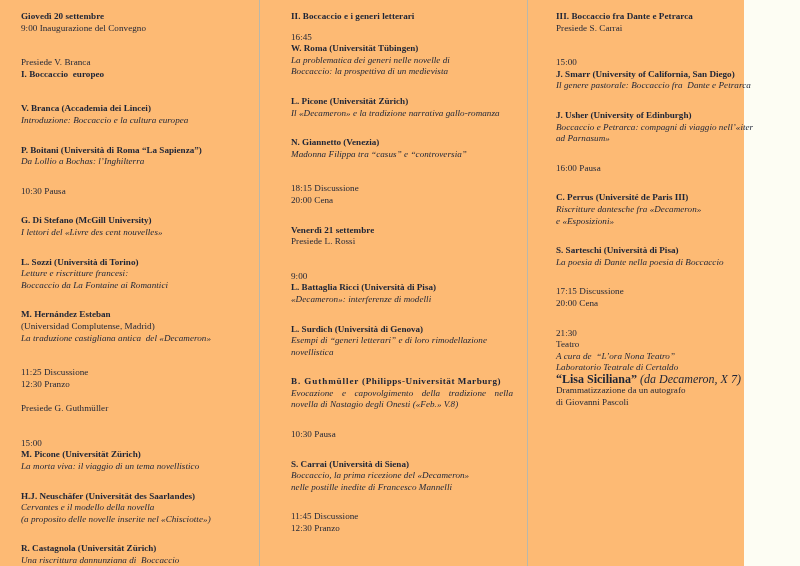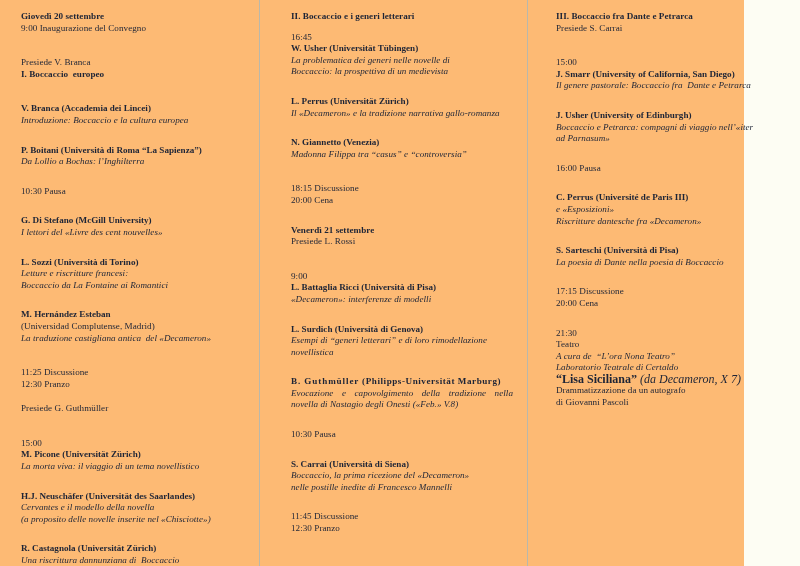--- a/index.html
+++ b/index.html
@@ -172,28 +172,28 @@
 
     <div class="col col-2">
 
       <div class="block">
         <div class="ln b">II. Boccaccio e i generi letterari</div>
       </div>
       <div class="gap-s"></div>
 
       <div class="block">
         <div class="ln plain">16:45</div>
-        <div class="spk"><span class="nm">W. Usher</span><span class="aff"> (Universität Tübingen)</span></div>
+        <div class="spk"><span class="nm">W. Roma</span><span class="aff"> (Universität Tübingen)</span></div>
         <div class="ln i">La problematica dei generi nelle novelle di</div>
         <div class="ln i">Boccaccio: la prospettiva di un medievista</div>
       </div>
       <div class="gap-l"></div>
 
       <div class="block">
-        <div class="spk"><span class="nm">L. Perrus</span><span class="aff"> (Universität Zürich)</span></div>
+        <div class="spk"><span class="nm">L. Picone</span><span class="aff"> (Universität Zürich)</span></div>
         <div class="ln i">Il «Decameron» e la tradizione narrativa gallo-romanza</div>
       </div>
       <div class="gap-l"></div>
 
       <div class="block">
         <div class="spk"><span class="nm">N. Giannetto</span><span class="aff"> (Venezia)</span></div>
         <div class="ln i">Madonna Filippa tra “casus” e “controversia”</div>
       </div>
       <div class="gap-xl"></div>
 
@@ -273,22 +273,22 @@
       </div>
       <div class="gap-l"></div>
 
       <div class="block">
         <div class="ln plain">16:00 Pausa</div>
       </div>
       <div class="gap-l"></div>
 
       <div class="block">
         <div class="spk"><span class="nm">C. Perrus</span><span class="aff"> (Université de Paris III)</span></div>
+        <div class="ln i">Riscritture dantesche fra «Decameron»</div>
         <div class="ln i">e «Esposizioni»</div>
-        <div class="ln i">Riscritture dantesche fra «Decameron»</div>
       </div>
       <div class="gap-l"></div>
 
       <div class="block">
         <div class="spk"><span class="nm">S. Sarteschi</span><span class="aff"> (Università di Pisa)</span></div>
         <div class="ln i">La poesia di Dante nella poesia di Boccaccio</div>
       </div>
       <div class="gap-l"></div>
 
       <div class="block">

